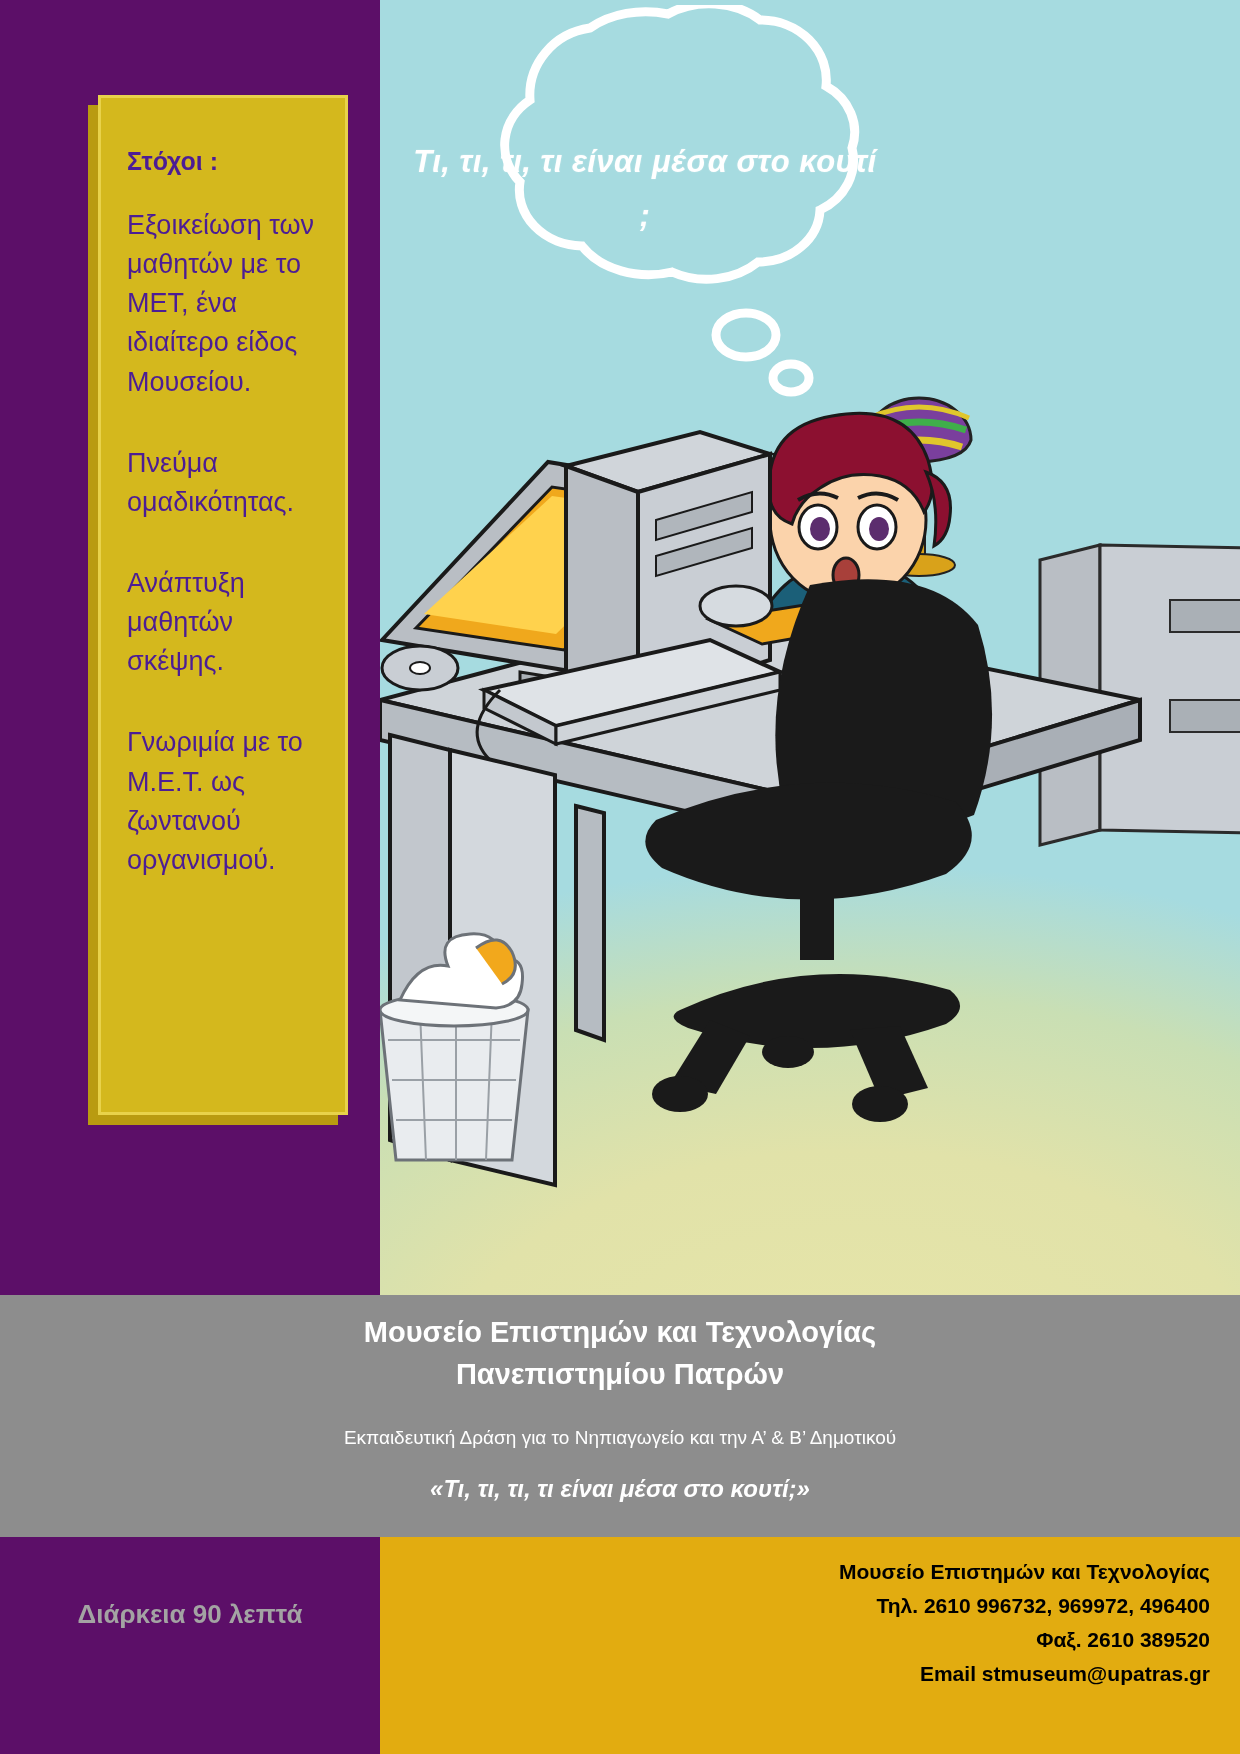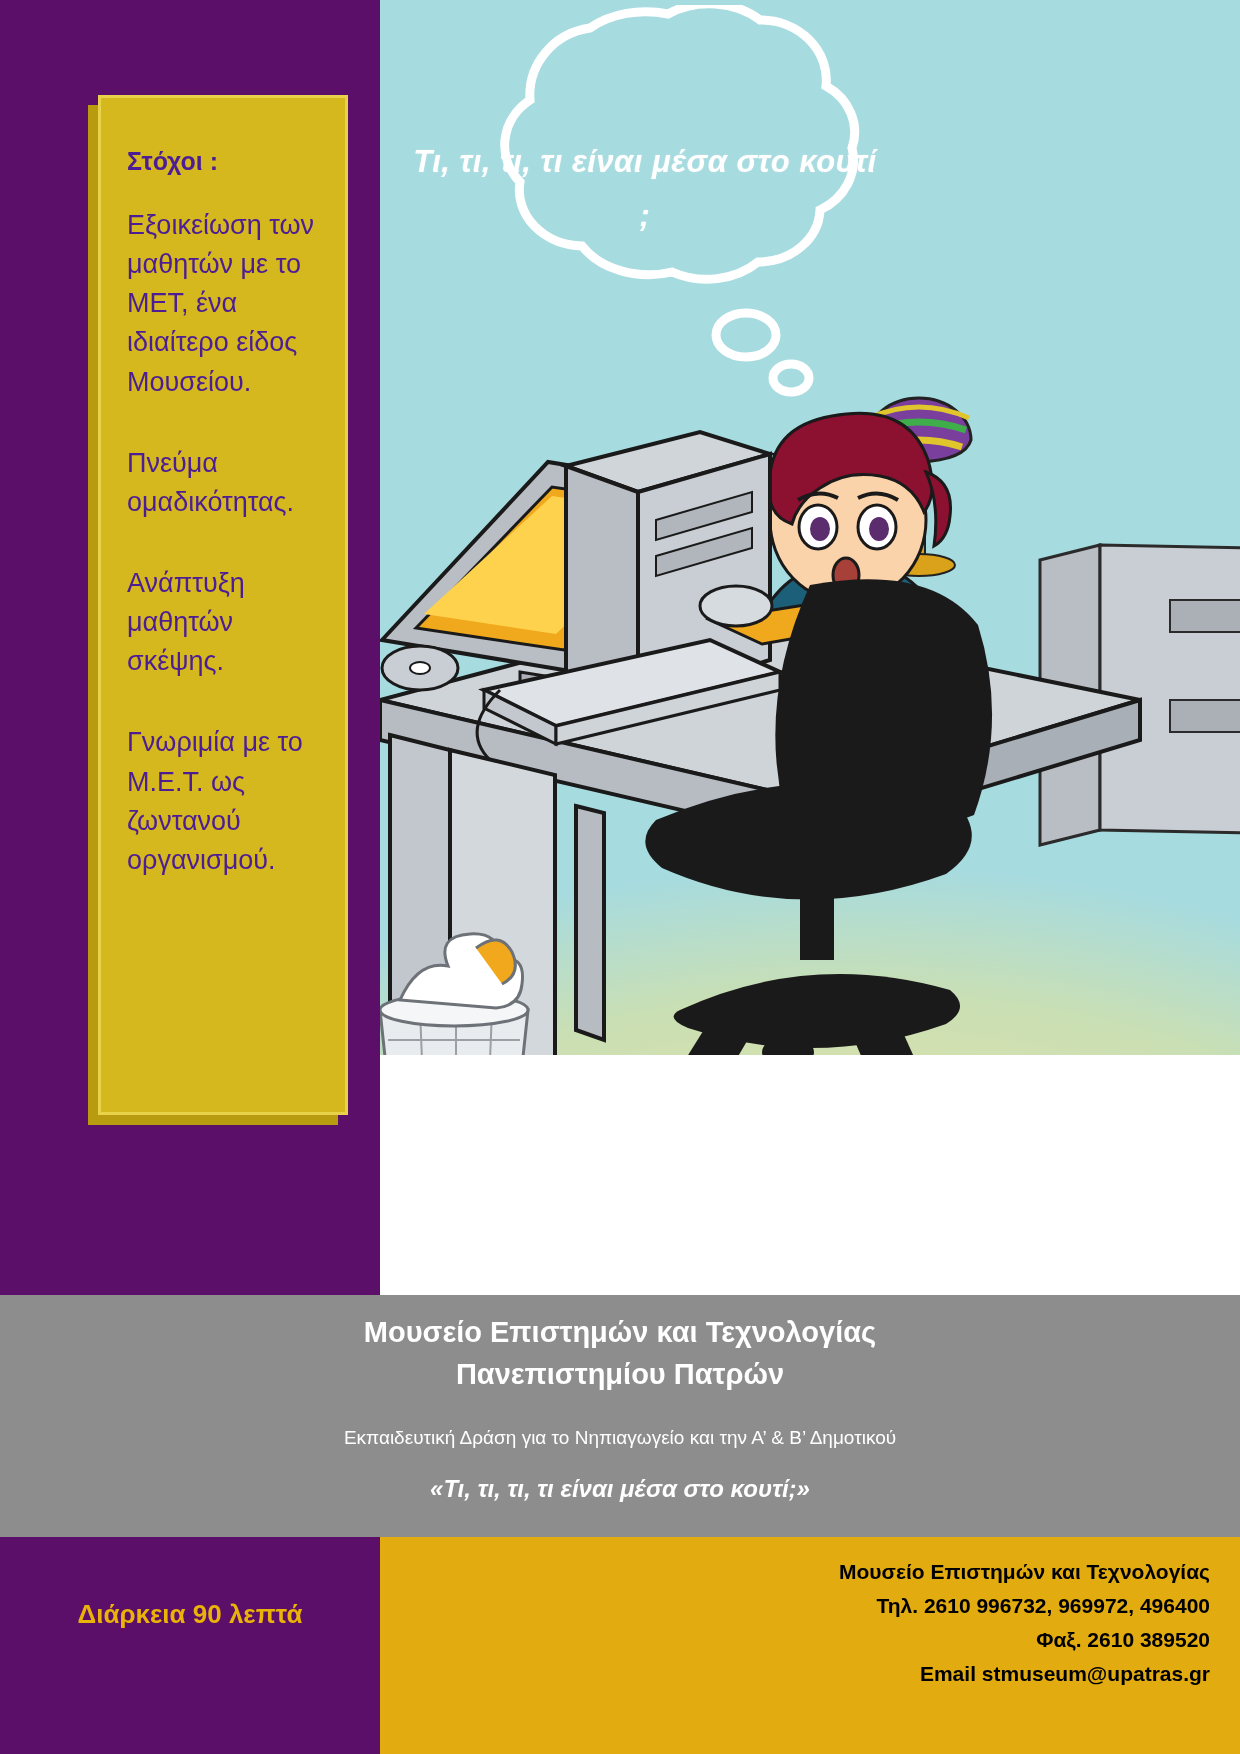--- a/index.html
+++ b/index.html
@@ -23,21 +23,21 @@
   }
   .purple-band {
     position: absolute;
     left: 0; top: 0;
     width: 380px; height: 1295px;
     background: #5c0f68;
   }
   .illustration {
     position: absolute;
     left: 380px; top: 0;
-    width: 860px; height: 1055px;
+    width: 860px; height: 1295px;
     background: linear-gradient(180deg, #a8dce0 0%, #a9dce1 46%, #bcdcc6 58%, #d8dfa8 70%, #e2e0a6 100%);
     overflow: hidden;
   }
   
   .ill-sky {
     position: absolute; left: 0; top: 0; width: 100%; height: 760px;
     background: #a6dbe0;
   }
   .ill-floor {
     position: absolute; left: 0; top: 700px; width: 100%; height: 595px;
@@ -116,21 +116,21 @@
   
   .bottom-area {
     position: absolute;
     left: 0; top: 1537px;
     width: 1240px; height: 217px;
   }
   .bottom-purple {
     position: absolute; left: 0; top: 0;
     width: 380px; height: 217px;
     background: #5c0f68;
-    color: #eab308;
+    color: #a3a3a3;
   }
   .duration {
     position: absolute;
     left: 0; top: 62px; width: 380px;
     text-align: center;
     font-size: 26px;
     font-weight: bold;
   }
   .bottom-yellow {
     position: absolute; left: 380px; top: 0;

